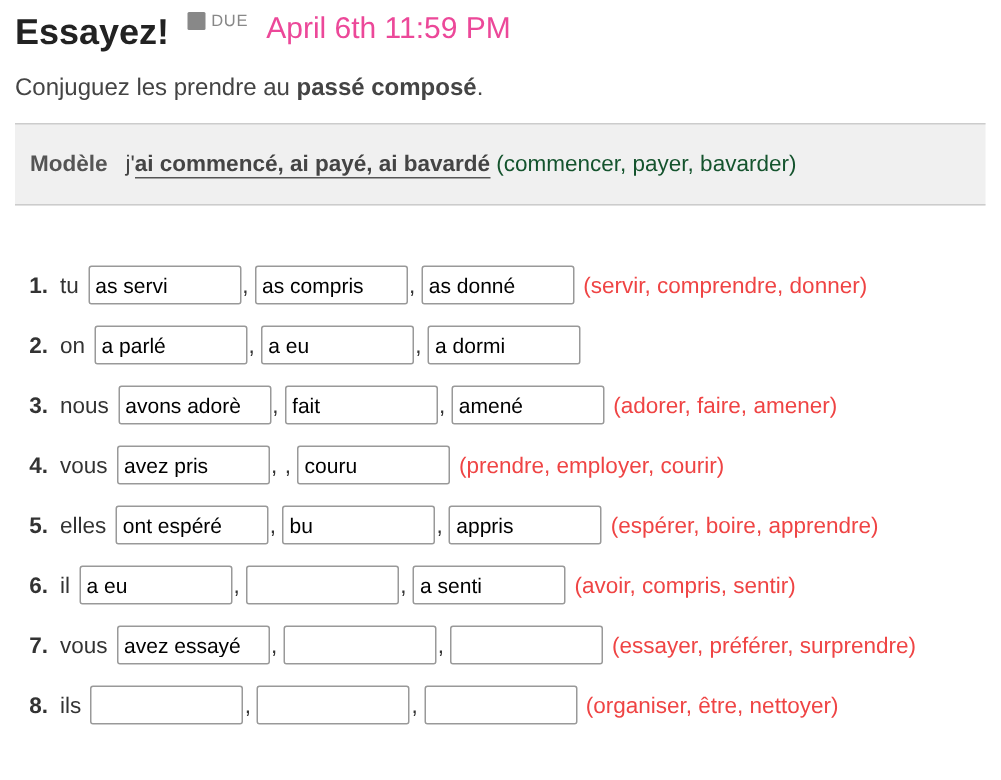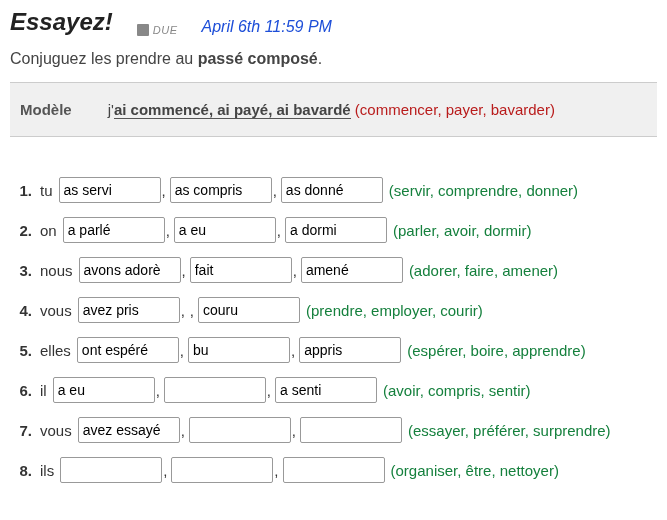--- a/index.html
+++ b/index.html
@@ -6,24 +6,23 @@
   body {
     margin: 0;
     font-family: -apple-system, BlinkMacSystemFont, "Segoe UI", Helvetica, Arial, sans-serif;
     color: #333;
     background: #fff;
     width: 667px;
     padding: 8px 10px 20px 10px;
   }
   .header {
     display: flex;
-    align-items: flex-end;
-    gap: 24px;
+    align-items: flex-start;
+    gap: 12px;
     flex-wrap: wrap;
-    font-style: italic;
   }
   .title {
     font-size: 24px;
     font-weight: 700;
     color: #222;
   }
   .attempts {
     font-size: 13px;
     color: #888;
     letter-spacing: 0.3px;
@@ -38,52 +37,52 @@
     background: #888;
     position: relative;
     border-radius: 1px;
   }
   .due-label {
     font-size: 11px;
     color: #888;
     letter-spacing: 0.5px;
   }
   .due-date {
-    font-size: 16px;
-    color: #1d4ed8;
+    font-size: 20px;
+    color: #ec4899;
   }
   .instructions {
     margin-top: 14px;
     font-size: 16px;
     color: #444;
   }
   .instructions b { font-weight: 600; }
   .model-row {
     margin-top: 14px;
     background: #f0f0f0;
     border-top: 1px solid #ccc;
     border-bottom: 1px solid #ccc;
     padding: 18px 10px;
     display: flex;
-    gap: 36px;
+    gap: 12px;
     align-items: center;
     font-size: 15px;
   }
   .model-label {
     font-weight: 600;
     color: #555;
   }
   .model-example {
     color: #444;
   }
   .model-example .under {
     font-weight: 600;
     border-bottom: 1px solid #555;
   }
-  .hint { color: #b91c1c; }
+  .hint { color: #14532d; }
   .questions {
     margin-top: 40px;
     font-size: 15px;
   }
   .q-row {
     display: flex;
     align-items: center;
     margin-bottom: 14px;
     flex-wrap: wrap;
   }
@@ -99,21 +98,21 @@
   input[type="text"] {
     width: 102px;
     height: 26px;
     font-size: 14px;
     padding: 2px 4px;
     border: 1px solid #999;
     border-radius: 2px;
     font-family: inherit;
   }
   .comma { margin: 0 4px 0 1px; }
-  .q-hint { margin-left: 6px; color: #15803d; }
+  .q-hint { margin-left: 6px; color: #ef4444; }
 </style>
 </head>
 <body>
 
 <div class="header">
   <span class="title">Essayez!</span>
   <span class="attempts">
     <span class="cal-icon"></span>
     <span class="due-label">DUE</span>
   </span>
@@ -143,21 +142,20 @@
       <span class="q-hint">(servir, comprendre, donner)</span>
     </div>
     <div class="q-row">
       <span class="q-num">2.</span>
       <span class="subject">on</span>
       <input type="text" value="a parlé" style="">
       <span class="comma">,</span>
       <input type="text" value="a eu" style="">
       <span class="comma">,</span>
       <input type="text" value="a dormi" style="">
-      <span class="q-hint">(parler, avoir, dormir)</span>
     </div>
     <div class="q-row">
       <span class="q-num">3.</span>
       <span class="subject">nous</span>
       <input type="text" value="avons adorè" style="">
       <span class="comma">,</span>
       <input type="text" value="fait" style="">
       <span class="comma">,</span>
       <input type="text" value="amené" style="">
       <span class="q-hint">(adorer, faire, amener)</span>

